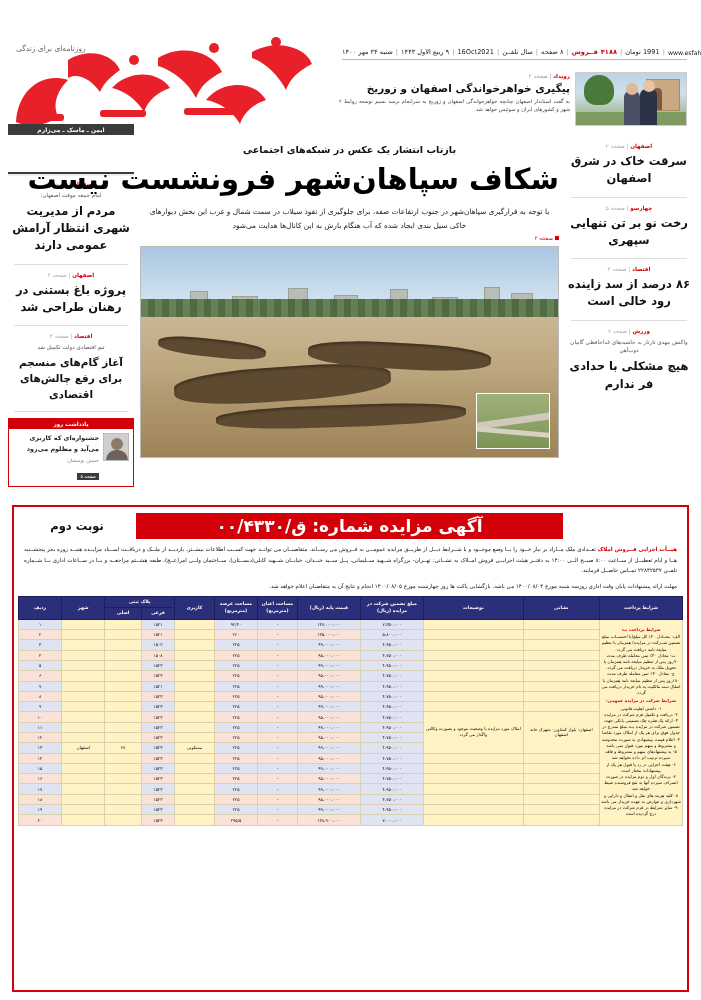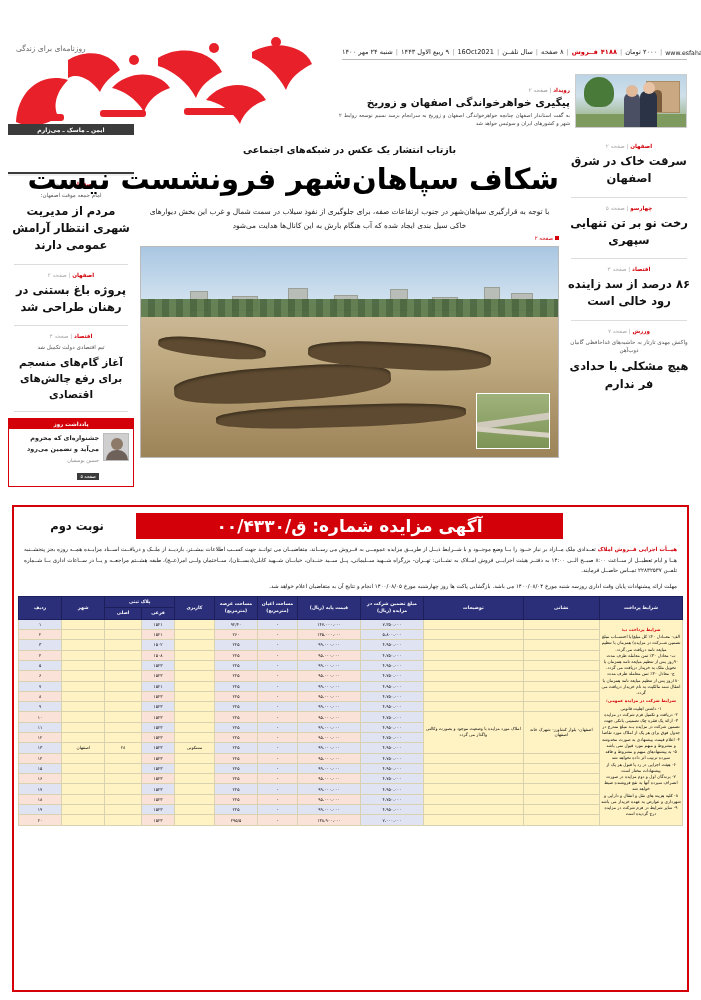--- a/index.html
+++ b/index.html
@@ -33,21 +33,21 @@
     border-bottom: 1.2px solid #b8b8b8; padding-bottom: 3px;
     direction: rtl;
   }
   .dateline .sep { color:#999; }
   .dateline .issue { color:#d3000a; font-weight:bold; }
   .dateline .site { direction: ltr; font-size:6.2px; }
 
   
   .teaser {
     position:absolute; top: 72px; right: 14px; width: 348px; height: 56px;
-    display:flex; flex-direction: row; gap: 5px; direction: rtl; align-items: flex-end;
+    display:flex; flex-direction: row; gap: 5px; direction: rtl;
   }
   .teaser-photo {
     width: 112px; height: 54px; flex: none;
     border: 0.6px solid #ccc; position:relative; overflow:hidden;
     background: linear-gradient(#bcd4e6 0%, #cfe0ea 40%, #8fa870 100%);
   }
   .tp-bldg { position:absolute; right: 6px; top: 6px; width: 34px; height: 32px;
     background:#c9a882; border:1px solid #a98b64; }
   .tp-bldg:after{ content:""; position:absolute; left:6px; top:8px; width:9px; height:22px;
     background:#7a5c3c; border-radius:9px 9px 0 0; }
@@ -223,21 +223,21 @@
       <span class="sep">|</span>
       <span>16Oct2021</span>
       <span class="sep">|</span>
       <span>سال تلفــن</span>
       <span class="sep">|</span>
       <span>۸ صفحه</span>
       <span class="sep">|</span>
       <span class="issue">فــروش</span>
       <span class="issue">۴۱۸۸</span>
       <span class="sep">|</span>
-      <span>۲۰۰۰ تومان</span>
+      <span>1991 تومان</span>
       <span class="sep">|</span>
       <span class="site">www.esfahanemrooz.ir</span>
     </div>
 
     <div class="teaser">
       <div class="teaser-photo">
         <div class="tp-ground"></div>
         <div class="tp-bldg"></div>
         <div class="tp-tree"></div>
         <div class="tp-p1"></div>
@@ -293,21 +293,21 @@
         <div class="side-title sm">آغاز گام‌های منسجم برای رفع چالش‌های اقتصادی</div>
       </div>
       <div class="side-rule"></div>
 
 
       <div class="memo">
         <div class="memo-head">یادداشت روز</div>
         <div class="memo-body">
           <div class="memo-avatar"></div>
           <div class="memo-txt">
-            <div class="memo-title">جشنواره‌ای که محروم می‌آید و تضمین می‌رود</div>
+            <div class="memo-title">جشنواره‌ای که کاربری می‌آید و مظلوم می‌رود</div>
             <div class="memo-author">حسین یوسفیان</div>
             <div class="memo-page">صفحه ۵</div>
           </div>
         </div>
       </div>
     </div>
 
     <div class="col-mid">
       <div class="main-kicker">بازتاب انتشار یک عکس در شبکه‌های اجتماعی</div>
       <div class="main-title">شکاف سپاهان‌شهر فرونشست نیست</div>

